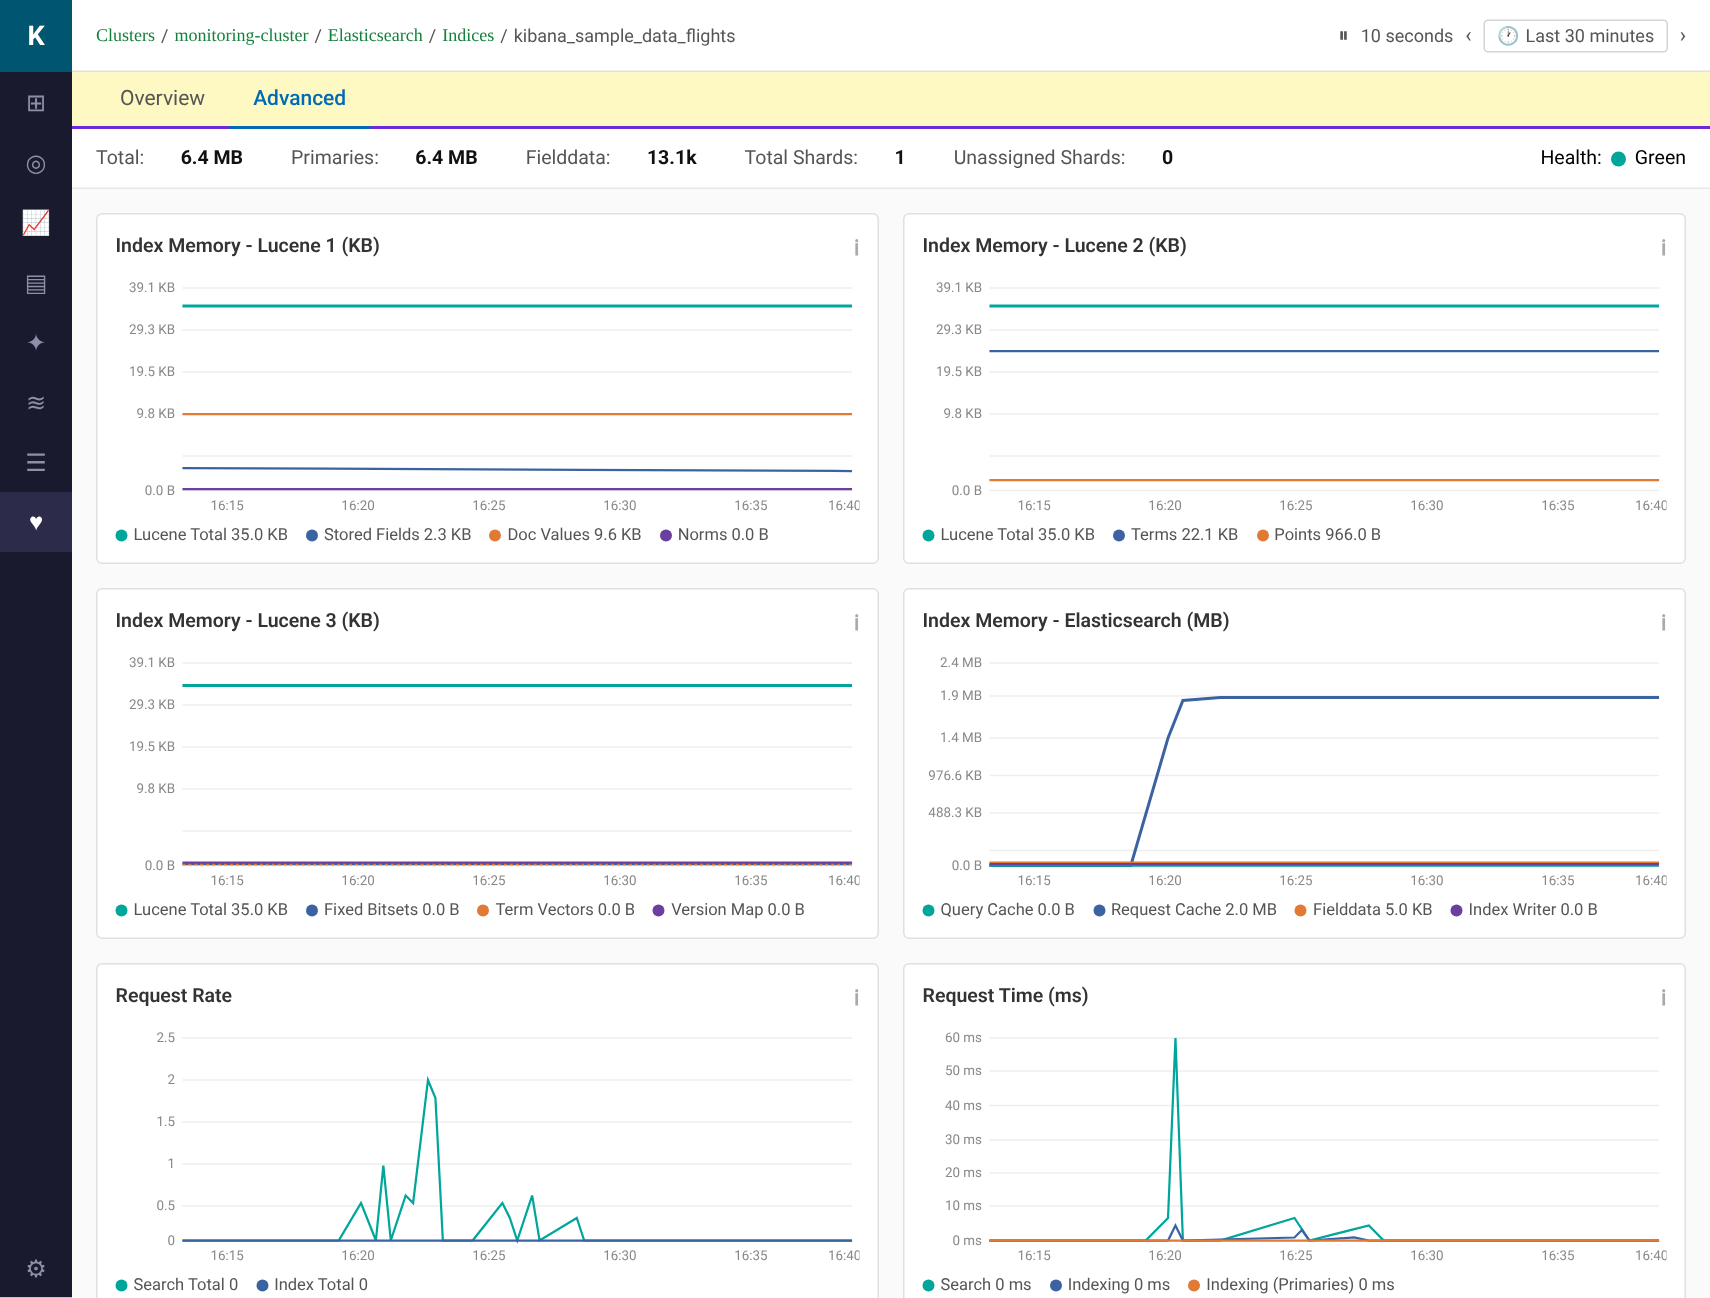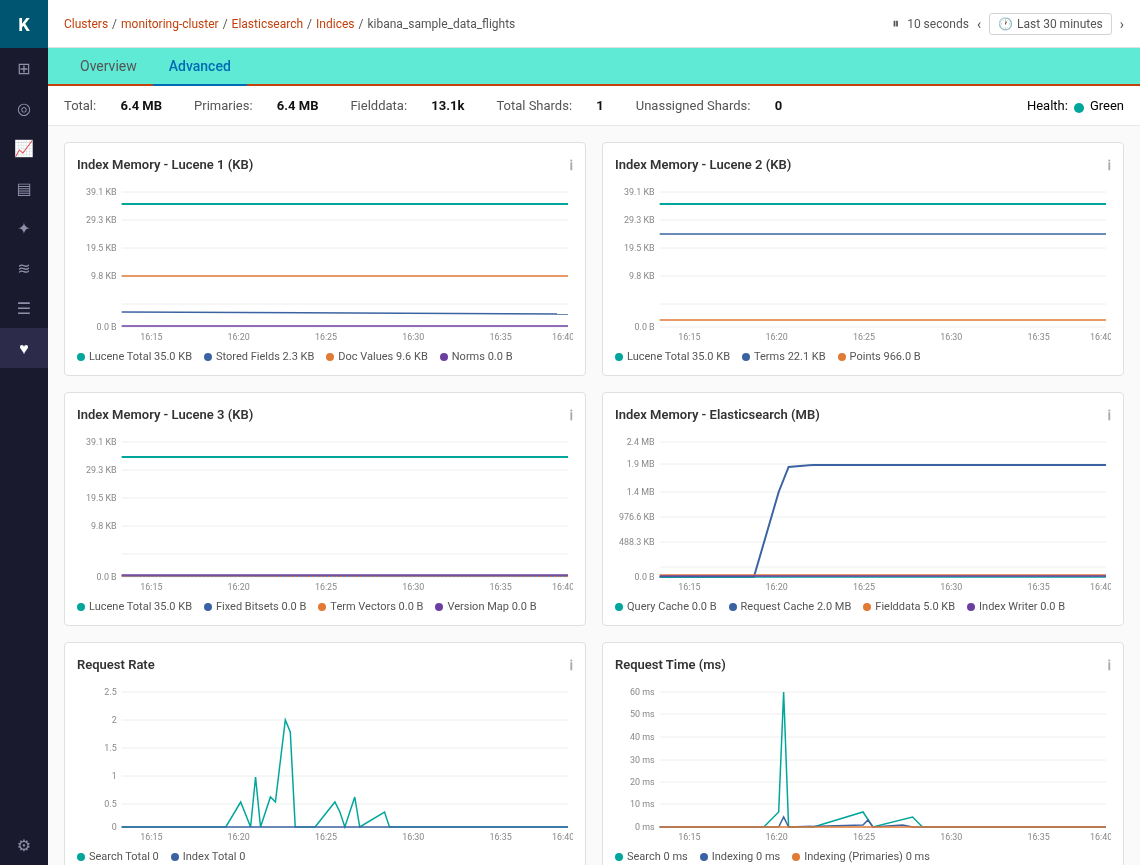--- a/index.html
+++ b/index.html
@@ -63,21 +63,21 @@
       flex-shrink: 0;
     }
     .breadcrumb {
       display: flex;
       align-items: center;
       gap: 4px;
       font-size: 12px;
       color: #006bb4;
     }
     .breadcrumb span { color: #555; }
-    .breadcrumb a { color: #c2410c; text-decoration: none; cursor: pointer; }
+    .breadcrumb a { color: #15803d; text-decoration: none; cursor: pointer; font-family: Liberation Serif, serif; }
     .breadcrumb-sep { color: #aaa; }
     .topbar-right {
       display: flex;
       align-items: center;
       gap: 8px;
       font-size: 12px;
     }
     .pause-btn {
       cursor: pointer;
       color: #555;
@@ -99,22 +99,22 @@
       cursor: pointer;
       border: 1px solid #d3d3d3;
       padding: 3px 8px;
       border-radius: 3px;
       background: #fff;
     }
 
     
     .tabs {
       display: flex;
-      background: #5eead4;
-      border-bottom: 2px solid #c2410c;
+      background: #fef9c3;
+      border-bottom: 2px solid #6d28d9;
       padding: 0 16px;
       flex-shrink: 0;
     }
     .tab {
       padding: 10px 16px;
       cursor: pointer;
       color: #555;
       font-size: 14px;
       border-bottom: 2px solid transparent;
       margin-bottom: -2px;
@@ -133,21 +133,21 @@
       align-items: center;
       gap: 32px;
       border-bottom: 1px solid #e8e8e8;
       flex-shrink: 0;
     }
     .stat-item { font-size: 13px; color: #555; }
     .stat-item strong { color: #111; margin-left: 21px; }
     .health-badge {
       margin-left: auto;
       display: flex;
-      align-items: flex-end;
+      align-items: center;
       gap: 6px;
       font-size: 13px;
     }
     .health-dot {
       width: 10px;
       height: 10px;
       border-radius: 50%;
       background: #00a69c;
     }
 

